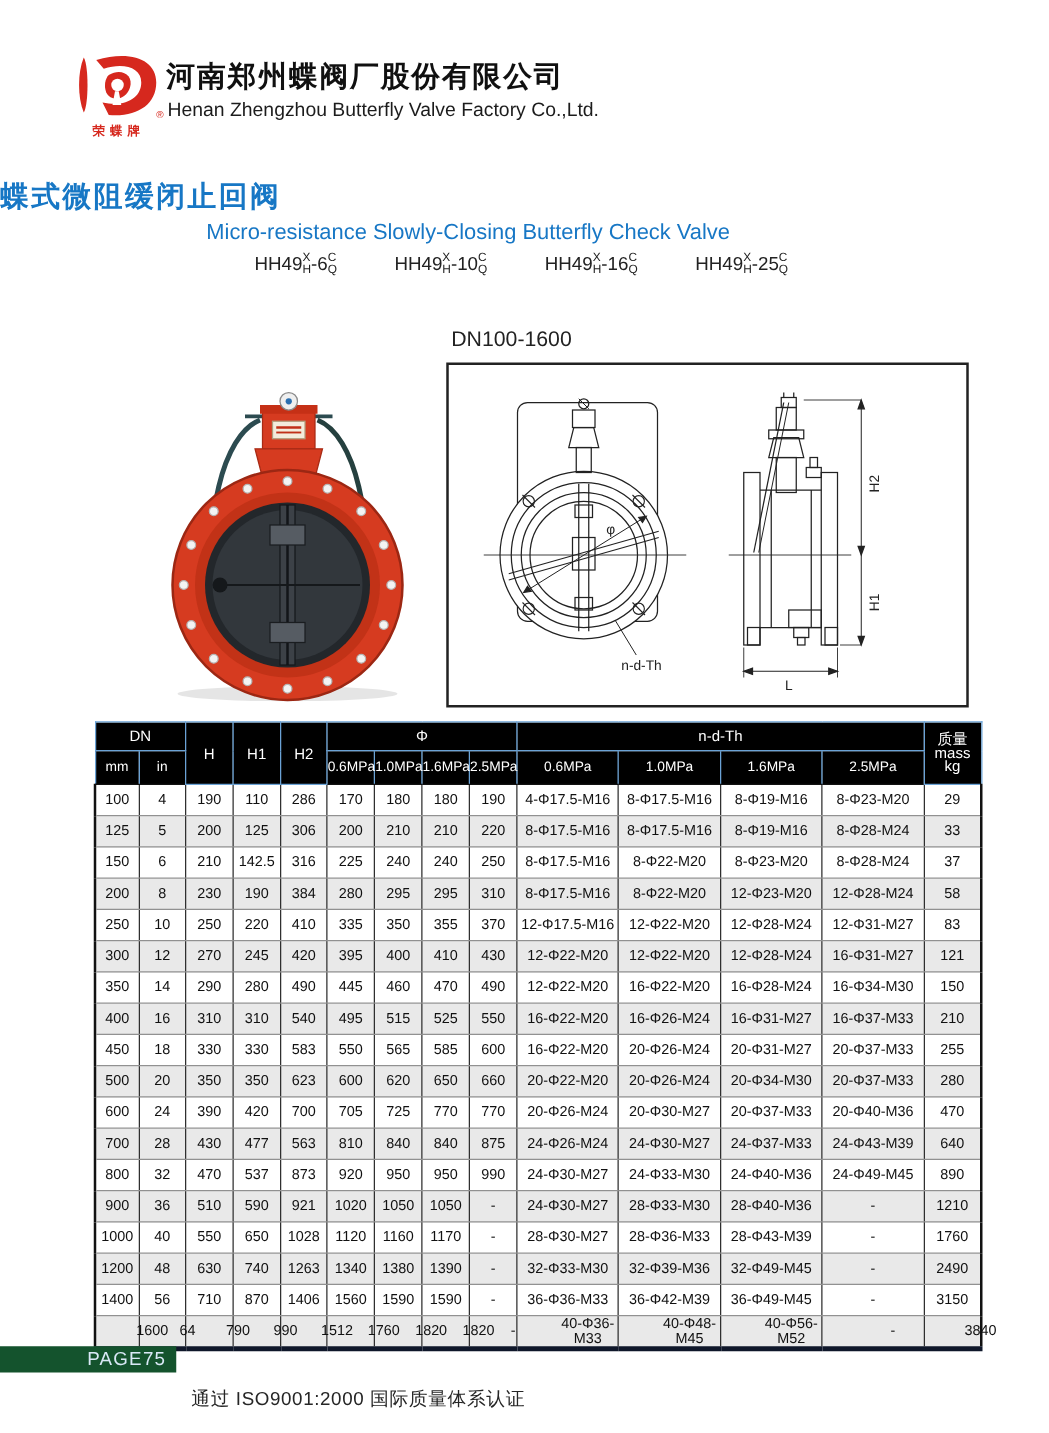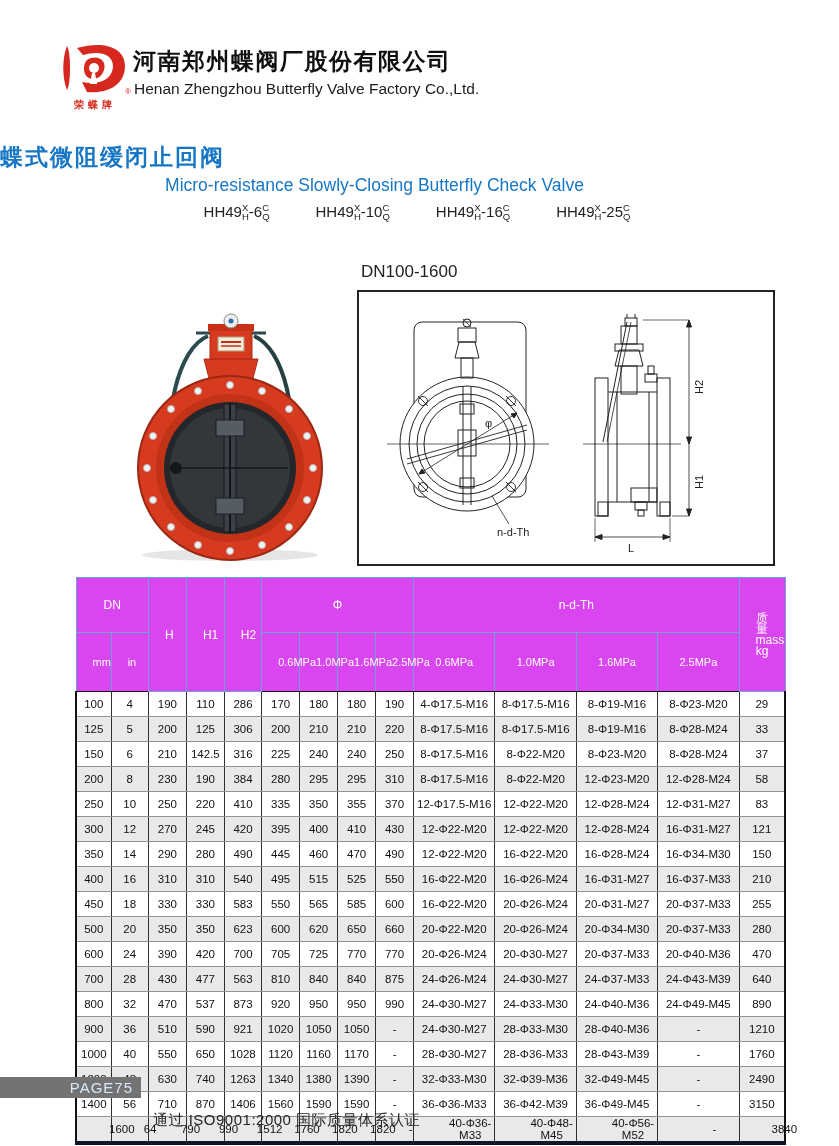--- a/index.html
+++ b/index.html
@@ -28,39 +28,39 @@
 
   
   .dn-label{position:absolute;left:361px;top:262px;font-size:17px;color:#222;}
   .photo{position:absolute;left:108px;top:296px;}
   .drawing-box{position:absolute;left:357px;top:290px;width:414px;height:272px;
                border:2px solid #222;background:#fff;}
 
   
   .spec-table{position:absolute;left:75px;top:577px;width:711px;
               border-collapse:collapse;table-layout:fixed;}
-  .spec-table th{background:#d946ef;color:#fff;font-weight:normal;
-                 border:1px solid #6ba3d6;padding:16px;text-align:center;vertical-align:middle;}
+  .spec-table th{background:#000000;color:#fff;font-weight:normal;
+                 border:1px solid #6ba3d6;padding:0;text-align:center;vertical-align:middle;}
   .spec-table thead tr:first-child th{height:22px;font-size:12px;}
   .spec-table thead tr:last-child th{height:26px;font-size:11px;}
   .spec-table th.small-mpa{font-size:8px;}
   .spec-table th.mass-head{font-size:10.5px;line-height:11px;}
   .spec-table td{border-left:1px solid #2f2f2f;border-right:1px solid #2f2f2f;
                  border-top:1px solid #919191;border-bottom:1px solid #919191;
                  height:24px;padding:0;text-align:center;vertical-align:middle;
                  font-size:11.5px;color:#111;}
   .spec-table tbody tr:nth-child(even){background:#e9e9e9;}
   .spec-table tbody tr td:first-child{border-left:2px solid #111;}
   .spec-table tbody tr td:last-child{border-right:2px solid #111;}
   .spec-table tbody tr:last-child td{border-bottom:4px solid #0f172a;padding-left:32px;}
   .spec-table thead tr:last-child th{border-bottom:1.5px solid #111;}
 
   
   .footer-bar{position:absolute;left:0;top:1077px;width:141px;height:21px;
-              background:#737373;color:#d9e8f6;font-size:15px;line-height:21px;
+              background:#14532d;color:#d9e8f6;font-size:15px;line-height:21px;
               text-align:right;padding-right:8px;box-sizing:border-box;letter-spacing:1px;}
   .footer-cert{position:absolute;left:153px;top:1077px;height:21px;line-height:21px;
                font-size:15px;color:#262626;letter-spacing:0.5px;margin-top:32px;}
 
   svg text{font-family:"Liberation Sans", sans-serif;}
 </style>
 </head>
 <body>
 
 <div class="page">

